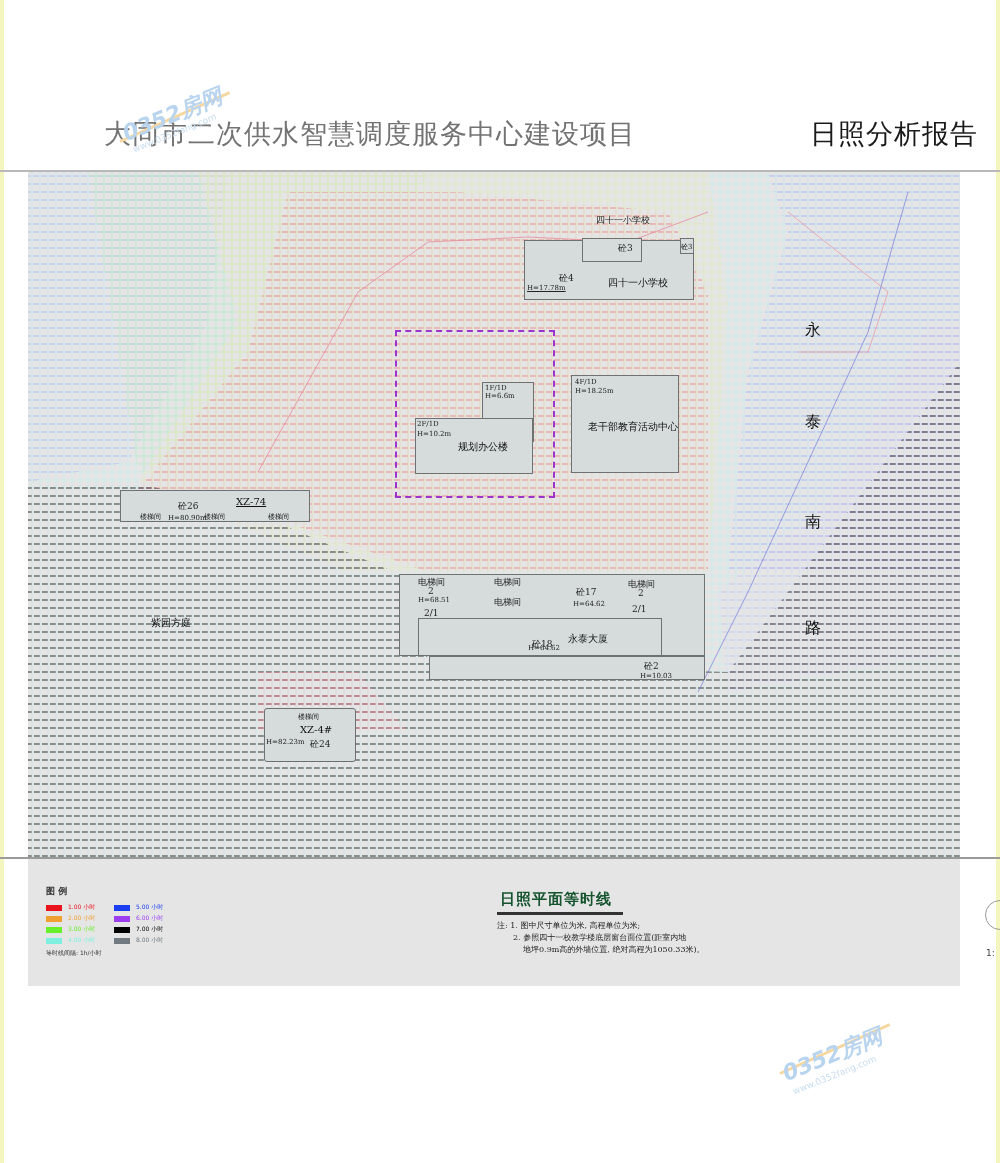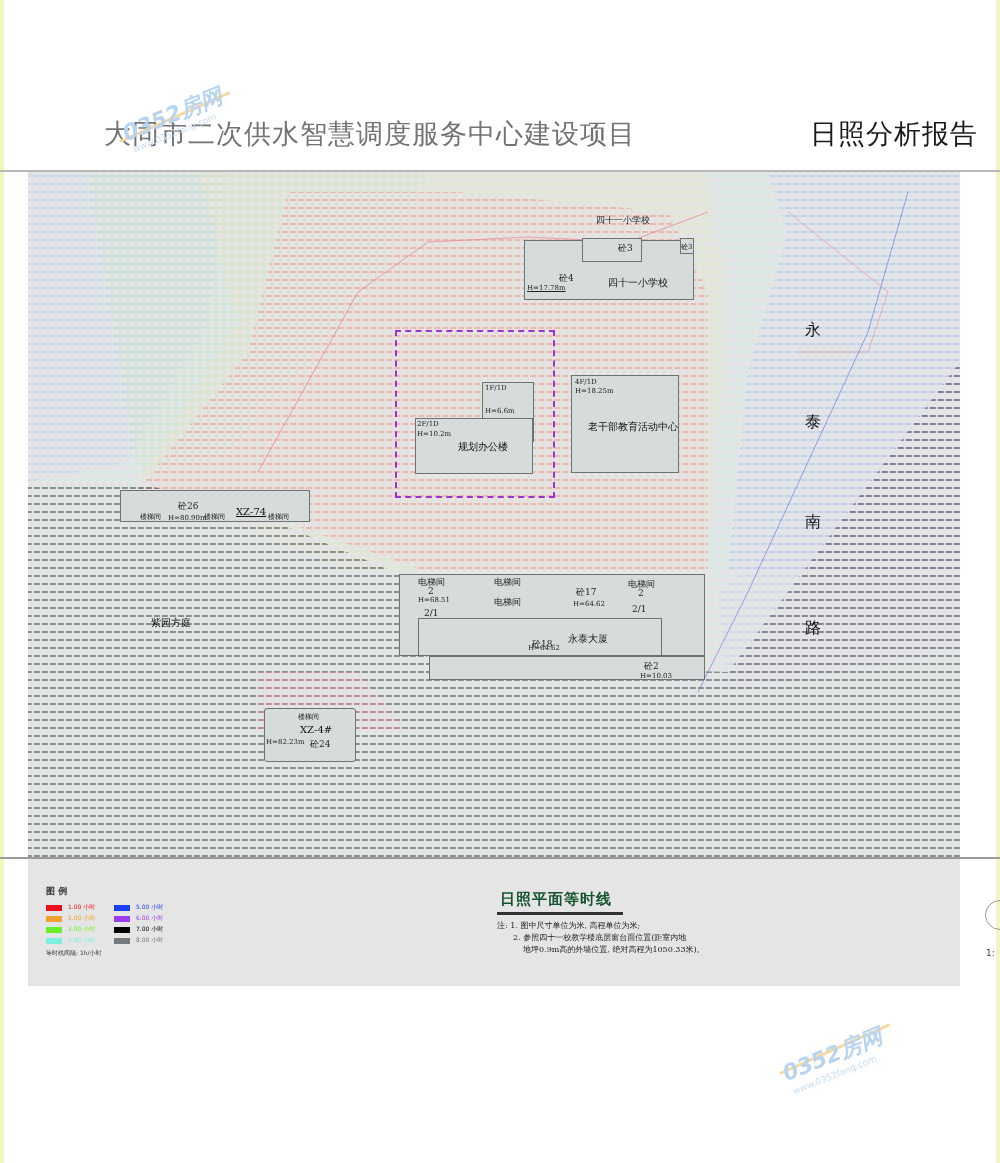--- a/index.html
+++ b/index.html
@@ -109,36 +109,36 @@
   <div class="bldg" style="left:652px;top:66px;width:14px;height:16px;"></div>
   <div class="blabel" style="left:590px;top:70px;">砼3</div>
   <div class="blabel small" style="left:653px;top:70px;">砼3</div>
   <div class="blabel" style="left:499px;top:100px;margin-left:32px;">砼4</div>
   <div class="blabel small" style="left:499px;top:112px;text-decoration:underline;">H=17.78m</div>
   <div class="bname" style="left:580px;top:104px;">四十一小学校</div>
 
   <div class="bldg" style="left:454px;top:210px;width:52px;height:60px;"></div>
   <div class="bldg" style="left:387px;top:246px;width:118px;height:56px;"></div>
   <div class="blabel small" style="left:457px;top:212px;">1F/1D</div>
-  <div class="blabel small" style="left:457px;top:235px;">H=6.6m</div>
+  <div class="blabel small" style="left:457px;top:220px;">H=6.6m</div>
   <div class="blabel small" style="left:389px;top:248px;">2F/1D</div>
   <div class="blabel small" style="left:389px;top:258px;">H=10.2m</div>
   <div class="bname" style="left:430px;top:268px;">规划办公楼</div>
 
   <div class="bldg" style="left:543px;top:203px;width:108px;height:98px;"></div>
   <div class="blabel small" style="left:547px;top:206px;">4F/1D</div>
   <div class="blabel small" style="left:547px;top:215px;">H=18.25m</div>
   <div class="bname" style="left:560px;top:248px;">老干部教育活动中心</div>
 
   <div class="bldg" style="left:92px;top:318px;width:190px;height:32px;"></div>
   <div class="blabel small" style="left:112px;top:340px;">楼梯间</div>
   <div class="blabel small" style="left:176px;top:340px;">楼梯间</div>
   <div class="blabel small" style="left:240px;top:340px;">楼梯间</div>
   <div class="blabel" style="left:150px;top:328px;">砼26</div>
-  <div class="bname" style="left:208px;top:334px;text-decoration:underline;">XZ-74</div>
+  <div class="bname" style="left:208px;top:324px;text-decoration:underline;">XZ-74</div>
   <div class="blabel small" style="left:140px;top:342px;">H=80.90m</div>
 
   <div class="bldg" style="left:371px;top:402px;width:306px;height:82px;"></div>
   <div class="bldg" style="left:401px;top:484px;width:276px;height:24px;"></div>
   <div class="bldg" style="left:390px;top:446px;width:244px;height:38px;"></div>
   <div class="blabel" style="left:390px;top:404px;">电梯间</div>
   <div class="blabel" style="left:400px;top:414px;">2</div>
   <div class="blabel small" style="left:390px;top:424px;">H=68.51</div>
   <div class="blabel" style="left:396px;top:436px;">2/1</div>
   <div class="blabel" style="left:466px;top:404px;">电梯间</div>

